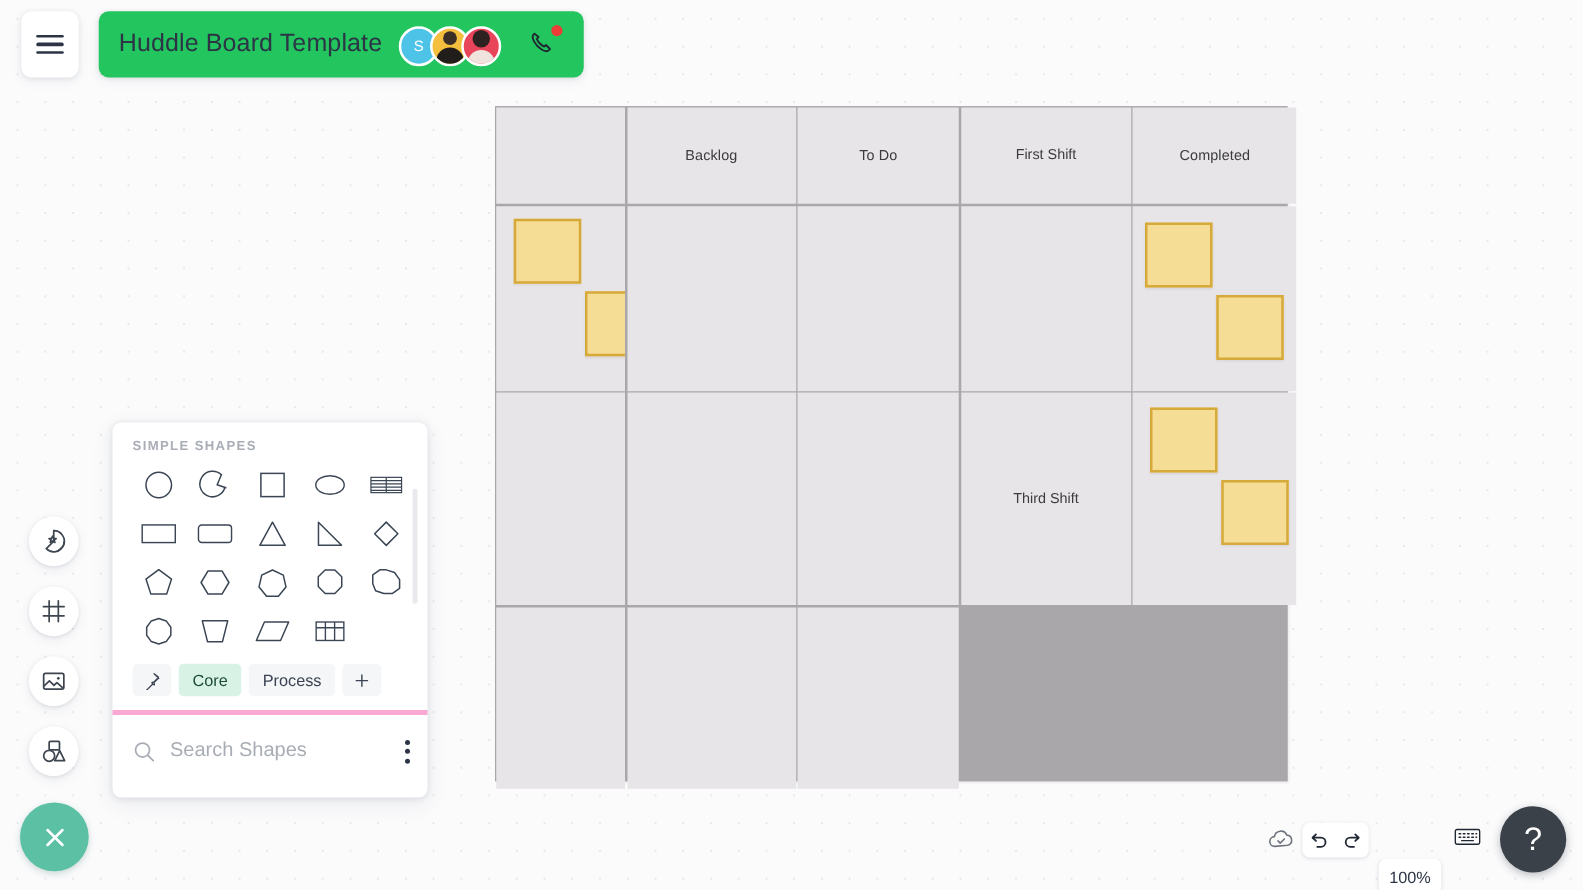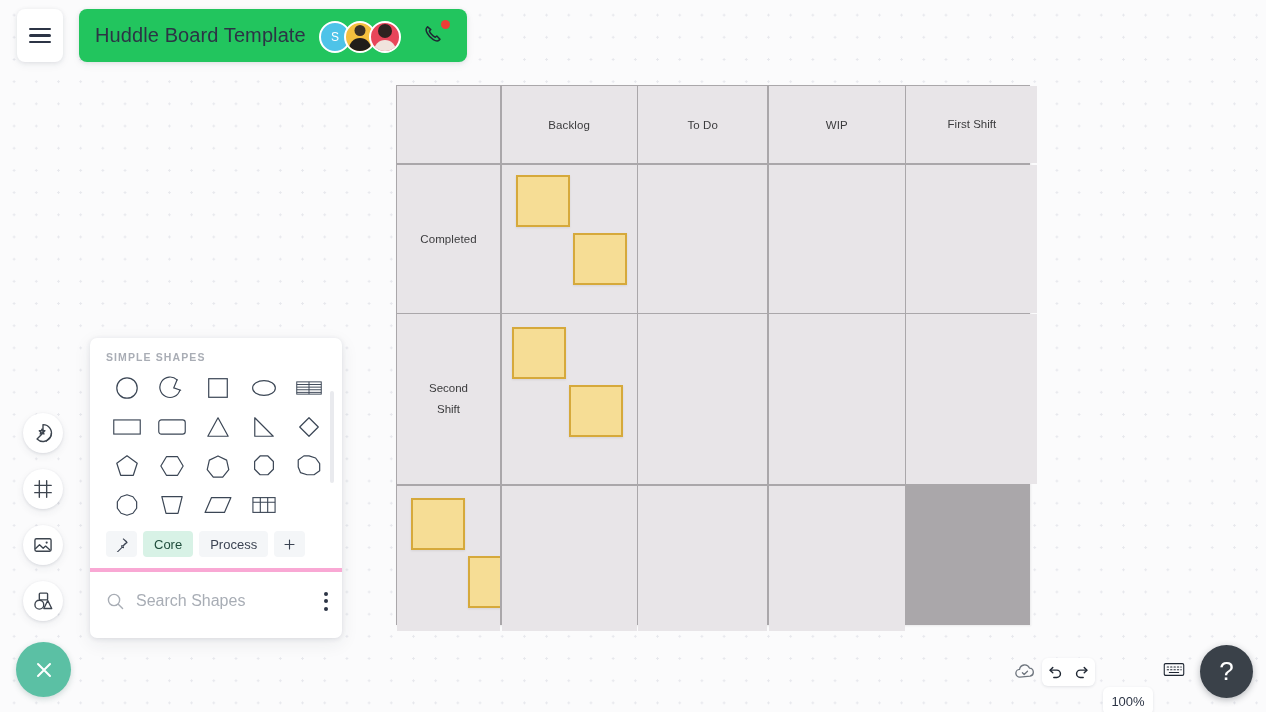--- a/index.html
+++ b/index.html
@@ -420,43 +420,40 @@
         <i></i>
         <i></i>
       </div>
   </div>
 </div>
 
 <div class="board">
   <div class="cell"></div>
   <div class="cell col-head">Backlog</div>
   <div class="cell col-head">To  Do</div>
-  <div class="cell col-head">WIP</div>
   <div class="cell row-head">First   Shift</div>
 
   <div class="cell col-head">Completed</div>
   <div class="cell">
     <div class="note" style="left:14px; top:10px;"></div>
     <div class="note" style="left:71px; top:68px;"></div>
   </div>
   <div class="cell"></div>
   <div class="cell"></div>
   <div class="cell"></div>
 
-  <div class="cell row-head">
-    <span>Second<br>Shift</span>
-  </div>
   <div class="cell">
     <div class="note" style="left:10px; top:13px;"></div>
     <div class="note" style="left:67px; top:71px;"></div>
   </div>
   <div class="cell"></div>
   <div class="cell"></div>
   <div class="cell"></div>
 
+  <div class="cell row-head">Third   Shift</div>
   <div class="cell">
     <div class="note" style="left:14px; top:12px;"></div>
     <div class="note" style="left:71px; top:70px;"></div>
   </div>
   <div class="cell"></div>
   <div class="cell"></div>
   <div class="cell"></div>
 </div>
 
 <div class="cloud-btn">

